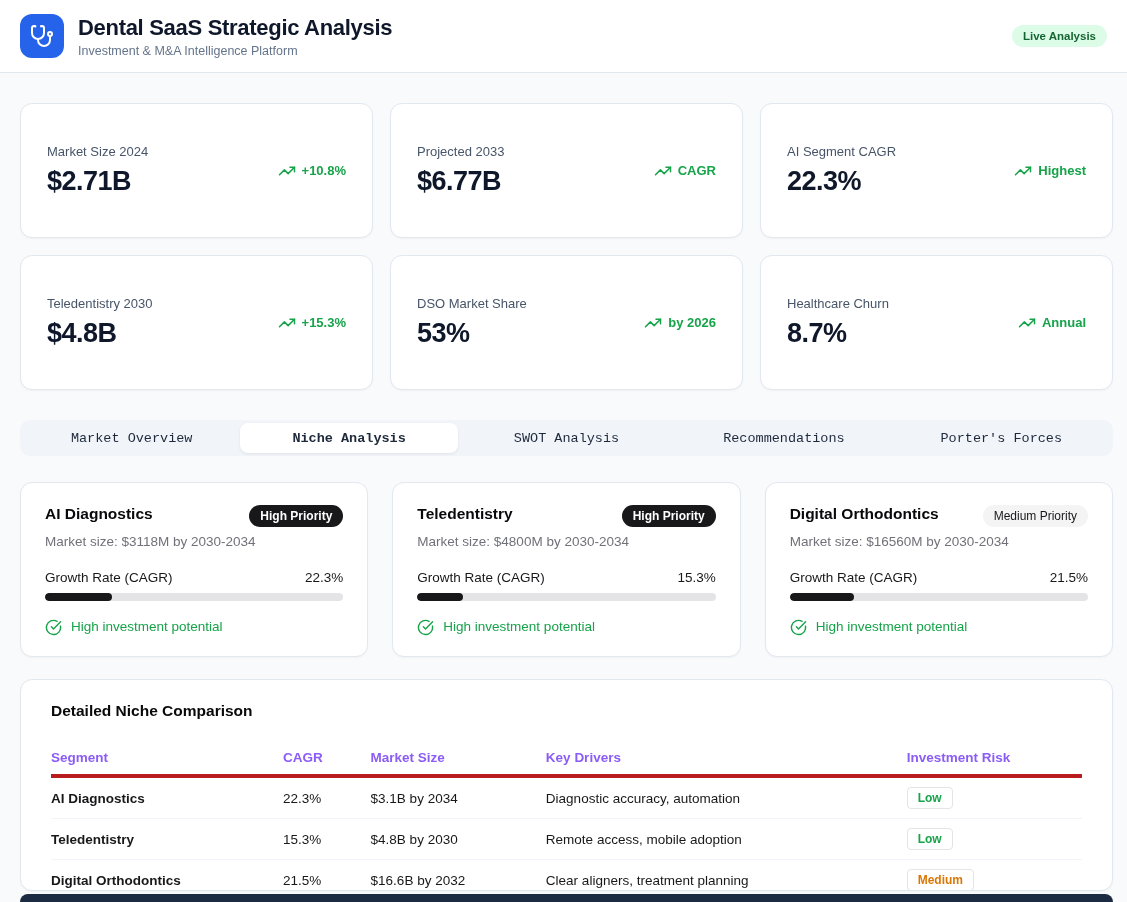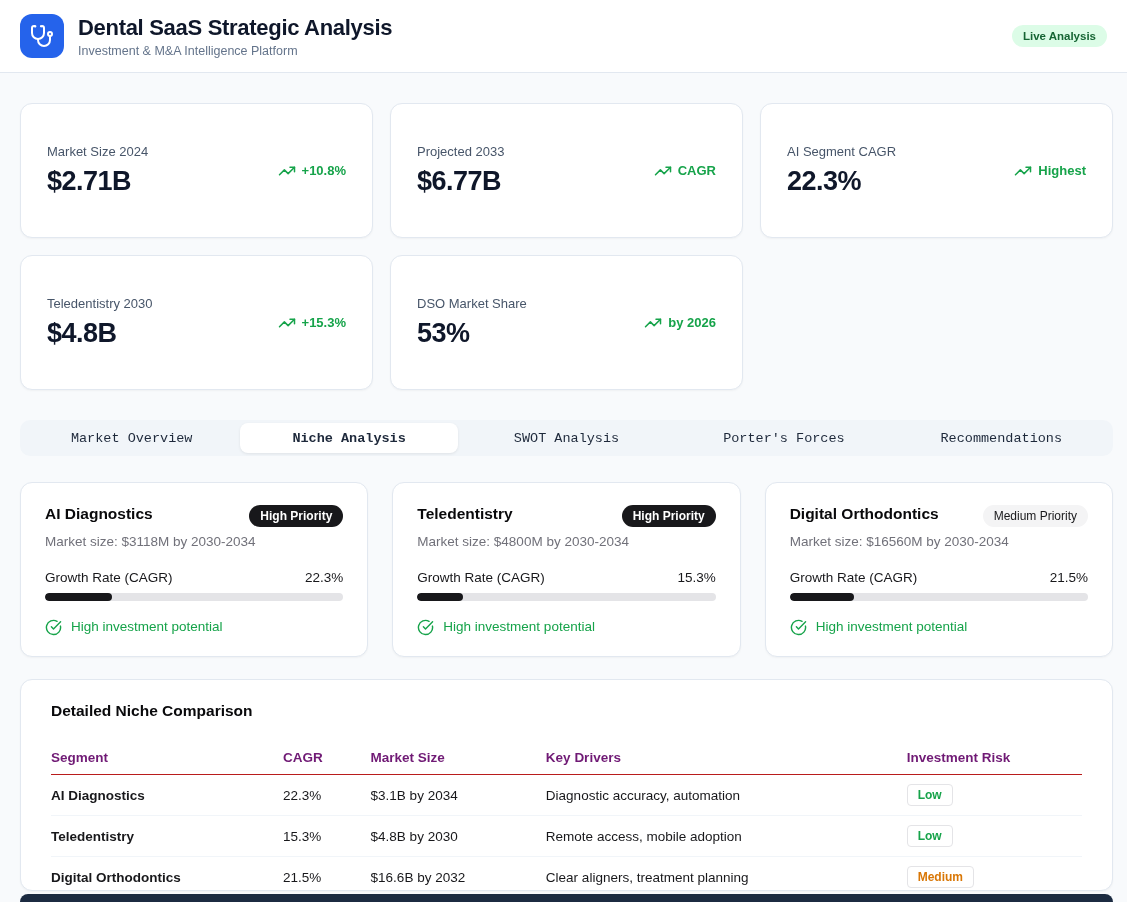--- a/index.html
+++ b/index.html
@@ -79,22 +79,22 @@
   
   .comparison {
     margin-top:22px; background:#fff; border:1px solid #e2e8f0; border-radius:12px;
     padding:22px 30px 0; height:212px; overflow:hidden;
     box-shadow:0 1px 2px rgba(0,0,0,.04);
   }
   .ctitle { font-size:15.5px; font-weight:700; color:#09090b; }
   .csubtitle { font-size:13.5px; color:#71717a; margin-top:6px; }
   table { width:100%; border-collapse:collapse; margin-top:21px; }
   th {
-    text-align:left; font-size:13.5px; font-weight:700; color:#701a75;
-    padding:9px 0; border-bottom:1px solid #b91c1c;
+    text-align:left; font-size:13.5px; font-weight:700; color:#8b5cf6;
+    padding:9px 0; border-bottom:4px solid #b91c1c;
   }
   td { font-size:13.5px; color:#18181b; padding:9px 0; border-bottom:1px solid #f1f5f9; }
   td.seg { font-weight:600; }
   .risk-badge {
     display:inline-block; border:1px solid #e4e4e7; border-radius:4px;
     padding:3px 10px; font-size:12px; font-weight:600; background:#fff;
   }
   .risk-badge.low { color:#16a34a; }
   .risk-badge.medium { color:#d97706; }
 
@@ -189,41 +189,54 @@
     </div>
     <div class="mtrend">
       <svg width="18" height="18" viewBox="0 0 24 24" fill="none" stroke="currentColor" stroke-width="2" stroke-linecap="round" stroke-linejoin="round">
         <polyline points="22 7 13.5 15.5 8.5 10.5 2 17"></polyline>
             <polyline points="16 7 22 7 22 13"></polyline>
       </svg>
       <span>by 2026</span>
     </div>
   </div>
 
+  <div class="mcard">
+    <div>
+      <div class="mlabel">Healthcare Churn</div>
+      <div class="mvalue">8.7%</div>
+    </div>
+    <div class="mtrend">
+      <svg width="18" height="18" viewBox="0 0 24 24" fill="none" stroke="currentColor" stroke-width="2" stroke-linecap="round" stroke-linejoin="round">
+        <polyline points="22 7 13.5 15.5 8.5 10.5 2 17"></polyline>
+            <polyline points="16 7 22 7 22 13"></polyline>
+      </svg>
+      <span>Annual</span>
+    </div>
+  </div>
 </div>
 
   <div class="tabs">
   <div class="tab">
         <span>Market Overview</span>
       </div>
 
   <div class="tab active">
         <span>Niche Analysis</span>
       </div>
 
   <div class="tab">
         <span>SWOT Analysis</span>
       </div>
 
   <div class="tab">
+        <span>Recommendations</span>
+      </div>
+
+  <div class="tab">
         <span>Porter's Forces</span>
-      </div>
-
-  <div class="tab">
-        <span>Recommendations</span>
       </div>
 </div>
 
   <div class="niche-grid">
   <div class="ncard">
     <div class="ncard-head">
       <div class="ntitle">AI Diagnostics</div>
       <div class="badge high">High Priority</div>
     </div>
     <div class="nmarket">Market size: $3118M by 2030-2034</div>

